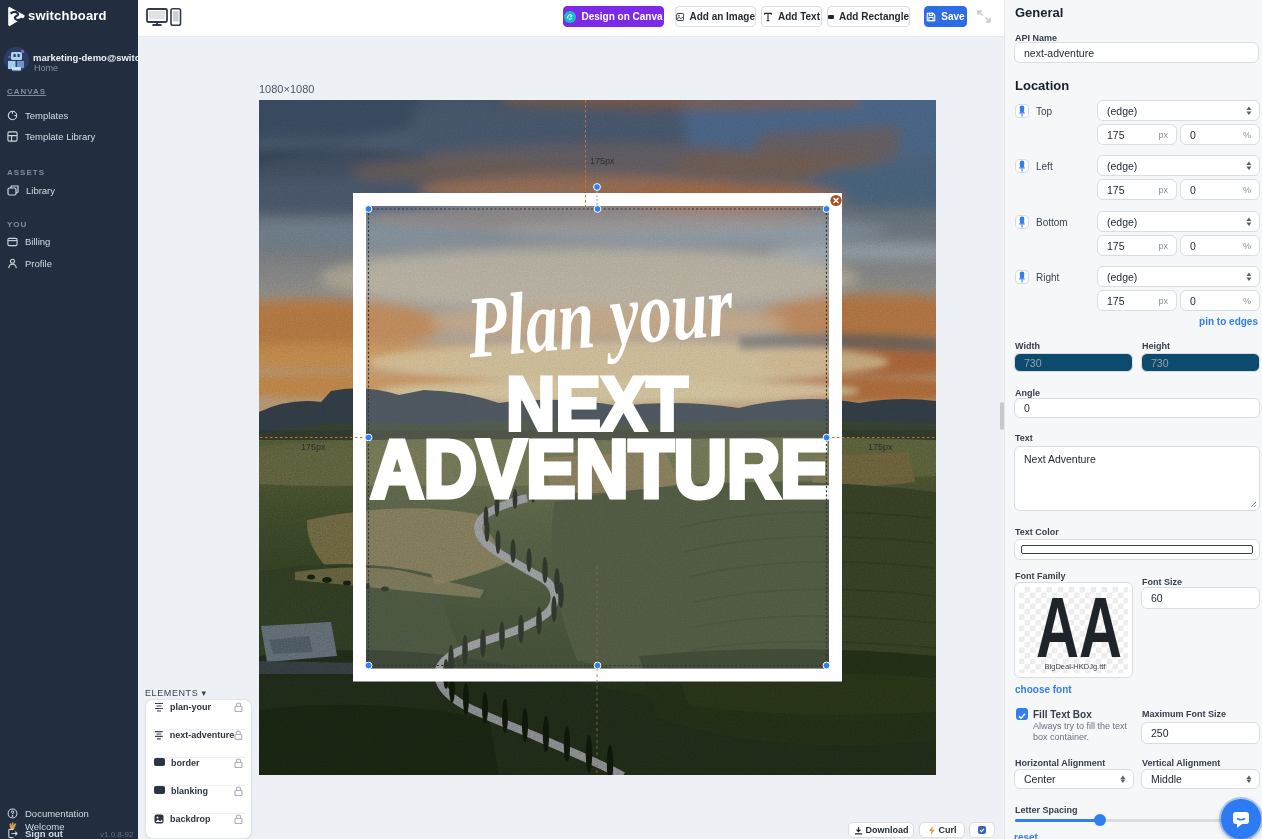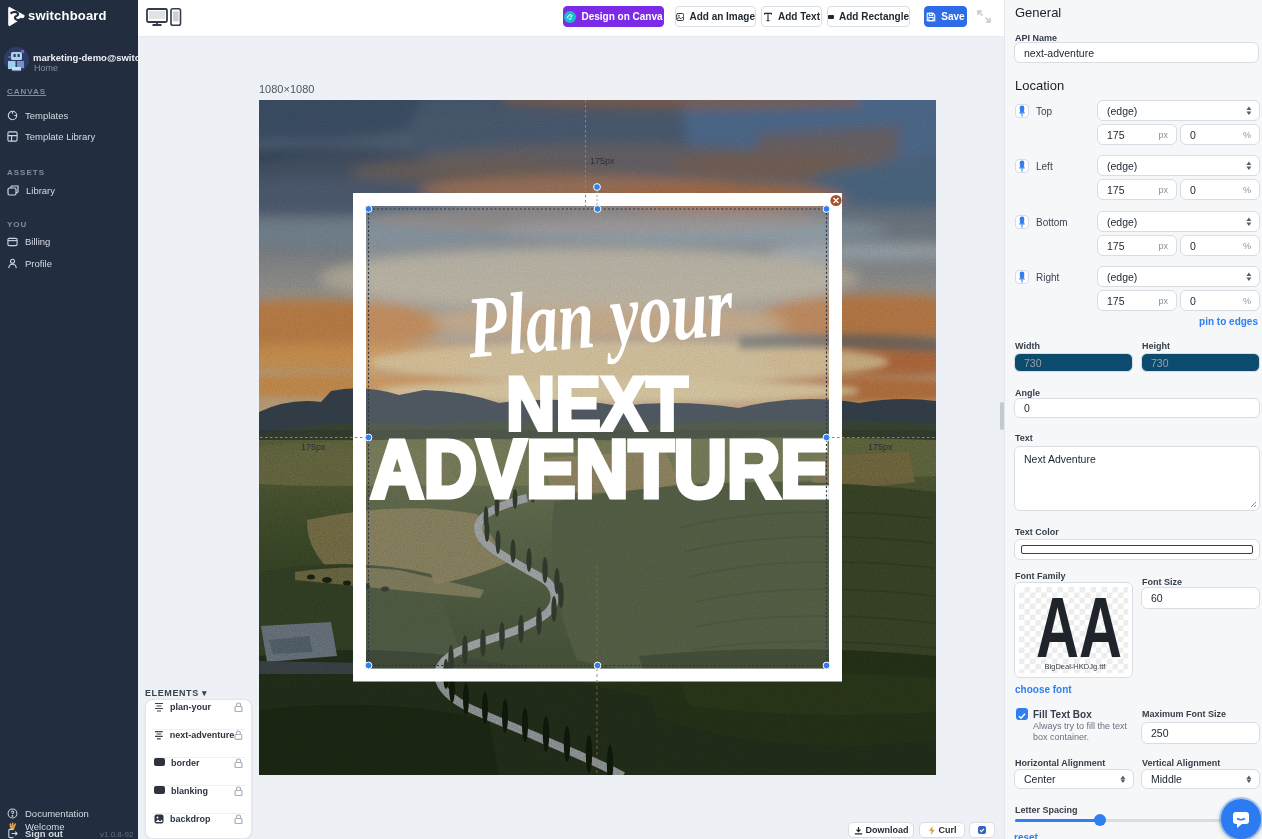--- a/index.html
+++ b/index.html
@@ -24,21 +24,21 @@
 
 
 #elpanel { position:absolute; left:145px; top:699px; width:107px; height:140px; background:#fff;
   border:1px solid #e3e7ec; border-radius:8px; box-shadow:0 1px 3px rgba(0,0,0,.06); overflow:hidden; }
 .elrow { position:absolute; left:0; width:100%; height:28px; display:flex; align-items:flex-start; }
 .elrow .nm { font-size:9px; color:#2c3440; font-weight:700; margin-left:6px; white-space:nowrap; }
 .elsep { position:absolute; left:6px; right:6px; height:1px; background:#eef0f3; }
 
 
 #rpanel { position:absolute; left:1004px; top:0; width:258px; height:839px; background:#f6f7f9; border-left:1px solid #e4e7ea; }
-#rpanel .h1 { position:absolute; font-size:13px; font-weight:400; color:#16202c; }
+#rpanel .h1 { position:absolute; font-size:13px; font-weight:700; color:#16202c; }
 #rpanel .lbl { position:absolute; font-size:9px; font-weight:700; color:#353e4a; white-space:nowrap; }
 #rpanel .inp { position:absolute; background:#fff; border:1px solid #d8dde3; border-radius:6px;
   font-size:10.5px; color:#1b2430; display:flex; align-items:center; padding-left:9px; }
 #rpanel .sfx { margin-left:auto; margin-right:8px; color:#8a919c; font-size:9px; }
 #rpanel .lnk { position:absolute; font-size:10px; color:#2f7ff0; font-weight:700; white-space:nowrap; }
 .chev { margin-left:auto; margin-right:7px; color:#555e6a; font-size:6px; line-height:4.5px; text-align:center; transform:scaleX(1.4); }
 .locrow { position:absolute; left:0; width:258px; height:45px; }
 .pinbtn { position:absolute; left:10px; top:4px; width:14px; height:14px; background:#fff; border:1px solid #d8dde3; border-radius:4px; }
 .pinbtn svg { position:absolute; left:-1px; top:-1px; }
 .pinlbl { position:absolute; left:31px; top:6px; font-size:10px; color:#3a4450; }
@@ -359,21 +359,21 @@
           <path d="M1.5,1.5 L8.5,1.5 L10.5,3.5 L10.5,10.5 L1.5,10.5 Z"></path>
           <rect x="3.5" y="6.5" width="5" height="4"></rect>
           <rect x="4" y="1.5" width="4" height="2.6"></rect>
         </svg>
       Save</div>
     <svg class="abs" style="left:839px;top:10px;" width="14" height="13" viewBox="0 0 14 13" fill="none" stroke="#c4cad2" stroke-width="1.5">
       <path d="M5,1 L1,1 L1,5 M9,12 L13,12 L13,8 M1,1 L5.5,5.5 M13,12 L8.5,7.5"></path>
     </svg>
   </div>
 
-  <div class="abs" style="left:145px;top:688px;font-size:9px;font-weight:700;letter-spacing:.6px;color:#39424e;">ELEMENTS ▾</div>
+  <div class="abs" style="left:145px;top:688px;font-size:9px;font-weight:400;letter-spacing:.6px;color:#39424e;">ELEMENTS ▾</div>
   <div id="elpanel">
     <div class="elrow" style="top:2px;">
       <svg style="margin-left:8px;" width="10" height="10" viewBox="0 0 10 10" fill="none" stroke="#39424e" stroke-width="1.2">
           <path d="M1,1.5 L9,1.5 M2.5,4 L7.5,4 M1,6.5 L9,6.5 M3,9 L7,9"></path>
         </svg>
       <span class="nm">plan-your</span>
       <svg style="margin-left:auto;margin-right:8px;" width="9" height="10" viewBox="0 0 9 10" fill="none" stroke="#a9b0b9" stroke-width="1.2">
           <rect x="1" y="4.5" width="7" height="5" rx="1"></rect>
           <path d="M2.5,4.5 L2.5,3 Q2.5,1 4.5,1 Q6.5,1 6.5,3 L6.5,4.5"></path>
         </svg>

